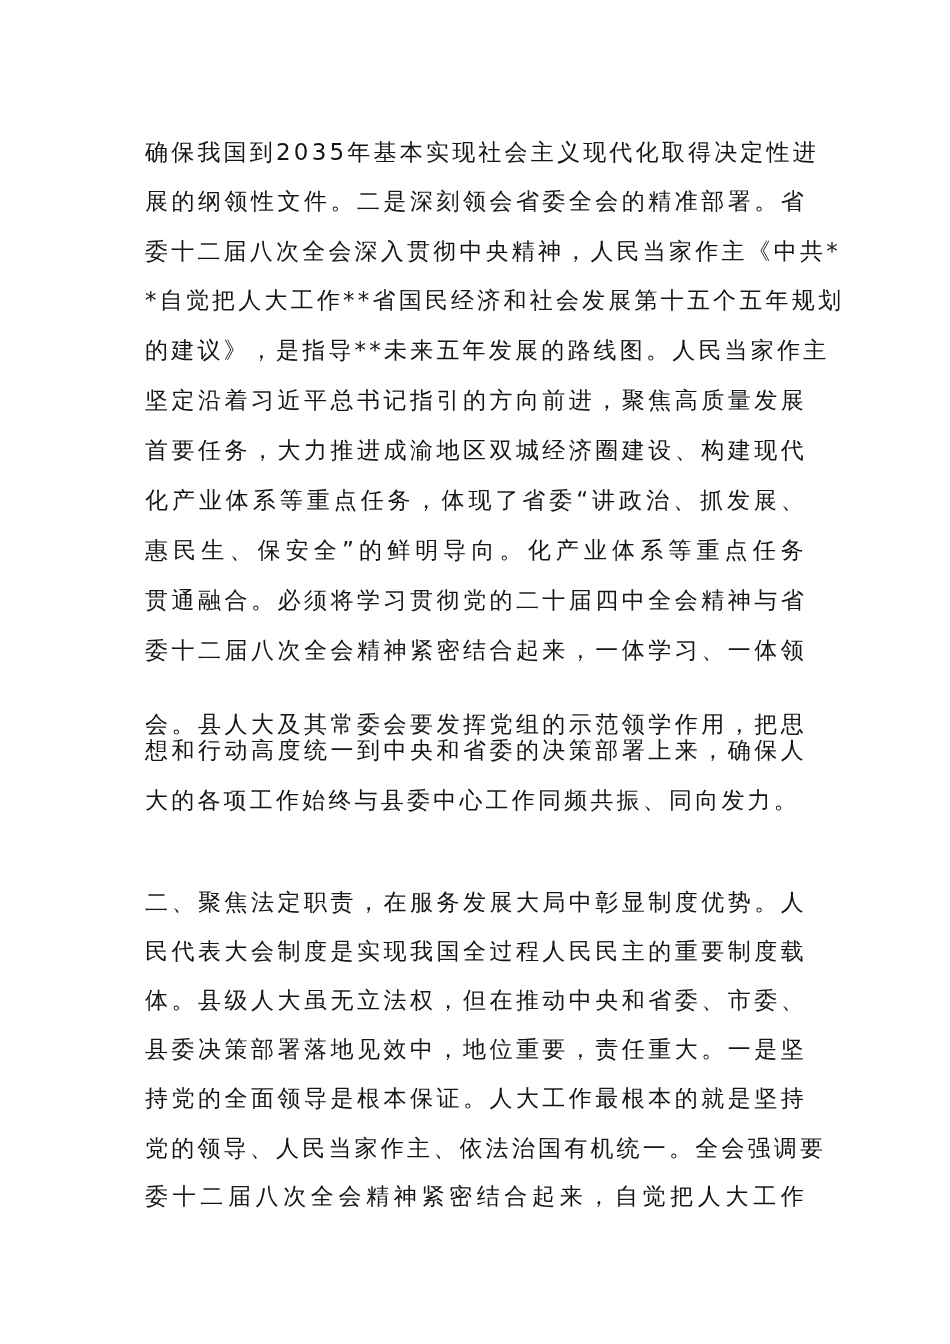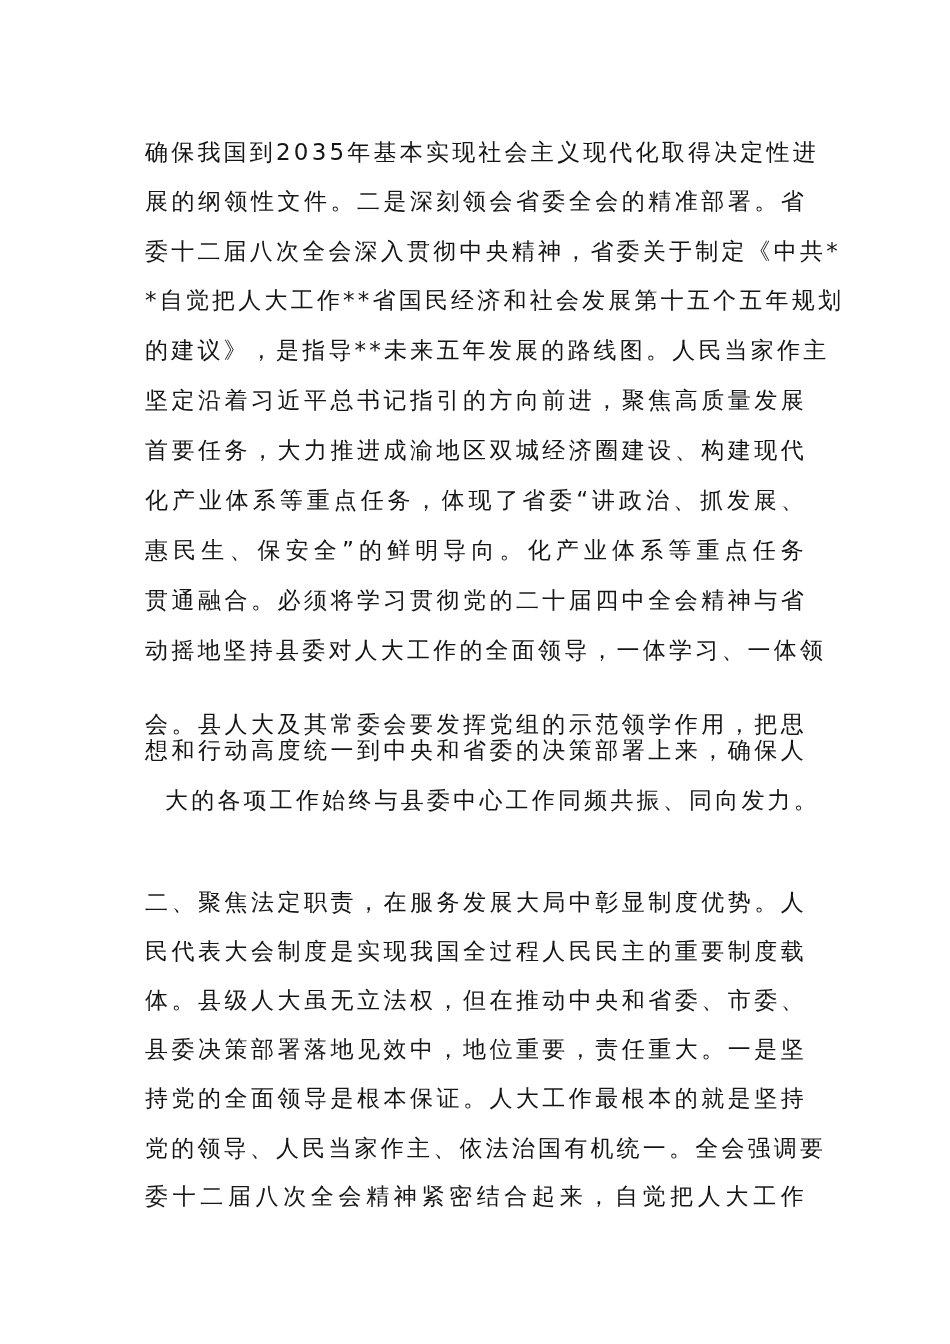--- a/index.html
+++ b/index.html
@@ -5,39 +5,39 @@
   html, body { margin:0; padding:0; background:#ffffff; }
   body { width:950px; height:1344px; position:relative; overflow:hidden; }
   .page { position:absolute; left:0; top:0; width:841px; height:1344px; background:#fff; }
   .line {
     position:absolute; left:145px; width:662px; height:40px;
     font-family:"DejaVu Sans", "Liberation Sans", sans-serif;
     font-size:23px; line-height:40px; color:#151515;
     letter-spacing:3.2px; white-space:nowrap; overflow:visible;
     text-align:justify; text-align-last:justify;
   }
-  .line.last { text-align-last:left;margin-left:20px; }
+  .line.last { text-align-last:left; }
 </style>
 </head>
 <body>
 
 <div class="page">
 
   <div>
     <div class="line" style="top:132px">确保我国到2035年基本实现社会主义现代化取得决定性进</div>
     <div class="line" style="top:181px">展的纲领性文件。二是深刻领会省委全会的精准部署。省</div>
-    <div class="line" style="top:231px">委十二届八次全会深入贯彻中央精神，省委关于制定《中共*</div>
+    <div class="line" style="top:231px">委十二届八次全会深入贯彻中央精神，人民当家作主《中共*</div>
     <div class="line" style="top:280px">*自觉把人大工作**省国民经济和社会发展第十五个五年规划</div>
     <div class="line" style="top:330px">的建议》，是指导**未来五年发展的路线图。人民当家作主</div>
     <div class="line" style="top:380px">坚定沿着习近平总书记指引的方向前进，聚焦高质量发展</div>
     <div class="line" style="top:430px">首要任务，大力推进成渝地区双城经济圈建设、构建现代</div>
     <div class="line" style="top:480px">化产业体系等重点任务，体现了省委“讲政治、抓发展、</div>
     <div class="line" style="top:530px">惠民生、保安全”的鲜明导向。化产业体系等重点任务</div>
     <div class="line" style="top:580px">贯通融合。必须将学习贯彻党的二十届四中全会精神与省</div>
-    <div class="line" style="top:630px">动摇地坚持县委对人大工作的全面领导，一体学习、一体领</div>
+    <div class="line" style="top:630px">委十二届八次全会精神紧密结合起来，一体学习、一体领</div>
     <div class="line" style="top:704px">会。县人大及其常委会要发挥党组的示范领学作用，把思</div>
     <div class="line" style="top:730px">想和行动高度统一到中央和省委的决策部署上来，确保人</div>
     <div class="line last" style="top:780px">大的各项工作始终与县委中心工作同频共振、同向发力。</div>
   </div>
 
   <div>
     <div class="line" style="top:882px">二、聚焦法定职责，在服务发展大局中彰显制度优势。人</div>
     <div class="line" style="top:931px">民代表大会制度是实现我国全过程人民民主的重要制度载</div>
     <div class="line" style="top:980px">体。县级人大虽无立法权，但在推动中央和省委、市委、</div>
     <div class="line" style="top:1029px">县委决策部署落地见效中，地位重要，责任重大。一是坚</div>

